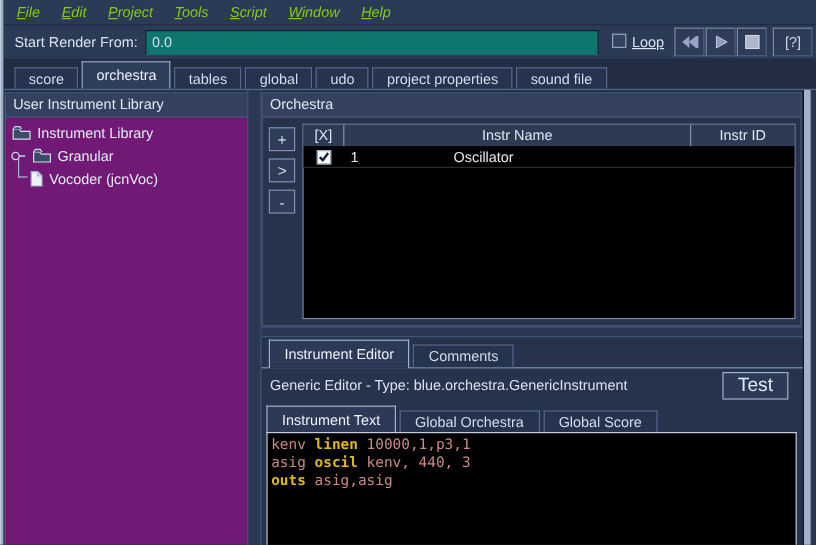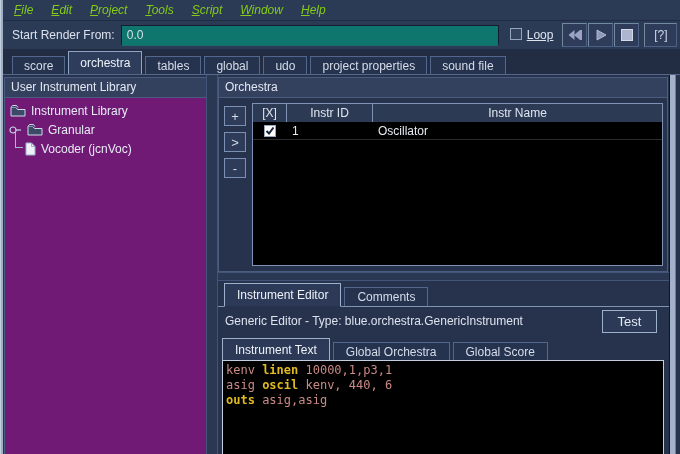--- a/index.html
+++ b/index.html
@@ -85,21 +85,21 @@
   #editor-panel { position:absolute; left:0; top:206px; width:452px; height:174px; }
   .etabs { display:flex; align-items:flex-end; height:26px; padding-left:6px; gap:3px;
     border-bottom:1px solid #8094b4; }
   .etab { height:19px; padding:0 12px; background:#26334e; color:#d5dcea;
     border:1px solid #52678e; border-bottom:none; display:flex; align-items:center; }
   .etab.selected { height:24px; background:#2c3a57; border-color:#9db0cc;
     margin-bottom:-1px; border-bottom:1px solid #27334c; color:#eef2f8; }
   #type-row { position:absolute; left:0; top:28px; width:452px; height:24px; }
   #type-label { position:absolute; left:7px; top:5px; color:#dce3ef; }
   #test-btn { position:absolute; right:13px; top:1px; width:55px; height:23px;
-    background:#2c3a57; border:1px solid #9db0cc; color:#e2e8f3; font-size:13px;
+    background:#2c3a57; border:1px solid #9db0cc; color:#e2e8f3; font-size:16px;
     display:flex; align-items:center; justify-content:center;
     font-family:"Liberation Sans",sans-serif; }
   .itabs { position:absolute; left:4px; top:56px; display:flex; align-items:flex-end; gap:3px; height:24px; }
   .code-area { position:absolute; left:4px; right:6px; top:79px; height:95px;
     background:#000; border:1px solid #c3cede; border-bottom:none;
     font-family:"DejaVu Sans Mono", monospace; font-size:12px; line-height:15px;
     padding:2px 0 0 3px; white-space:pre; overflow:hidden; }
   .code-line .plain { color:#c98a85; }
   .code-line .kw { color:#e0ba1f; font-weight:bold; }
   
@@ -208,22 +208,22 @@
 
     <div id="orchestra-panel">
       <div class="panel-header">Orchestra</div>
       <div id="orc-body">
         <button class="sq-btn" style="top:8px;">+</button>
         <button class="sq-btn" style="top:34px;">&gt;</button>
         <button class="sq-btn" style="top:60px;">-</button>
         <div id="orc-table">
           <div class="t-head">
             <div class="c c1">[X]</div>
+            <div class="c c3">Instr Name</div>
             <div class="c c2">Instr ID</div>
-            <div class="c c3">Instr Name</div>
           </div>
           <div class="t-row">
             <div class="c c1">
               <span class="row-checkbox">
                 <svg width="10" height="10" viewBox="0 0 10 10">
                   <polyline points="1.5,5 4,7.5 8.5,1.5" fill="none" stroke="#16213a" stroke-width="2"></polyline>
                 </svg>
               </span>
             </div>
             <div class="c c2">1</div>
@@ -242,19 +242,19 @@
       </div>
       <div id="type-row">
         <span id="type-label">Generic Editor - Type: blue.orchestra.GenericInstrument</span>
         <button id="test-btn">Test</button>
       </div>
       <div class="itabs">
         <div class="etab selected">Instrument Text</div>
         <div class="etab">Global Orchestra</div>
         <div class="etab">Global Score</div>
       </div>
-      <div class="code-area"><div class="code-line"><span class="plain">kenv </span><span class="kw">linen</span><span class="plain"> 10000,1,p3,1</span></div><div class="code-line"><span class="plain">asig </span><span class="kw">oscil</span><span class="plain"> kenv, 440, 6</span></div><div class="code-line"><span class="kw">outs</span><span class="plain"> asig,asig</span></div></div>
+      <div class="code-area"><div class="code-line"><span class="plain">kenv </span><span class="kw">linen</span><span class="plain"> 10000,1,p3,1</span></div><div class="code-line"><span class="plain">asig </span><span class="kw">oscil</span><span class="plain"> kenv, 440, 3</span></div><div class="code-line"><span class="kw">outs</span><span class="plain"> asig,asig</span></div></div>
     </div>
 
   </div>
 
   <div id="win-border-right"></div>
 </div>
 
 </body></html>

